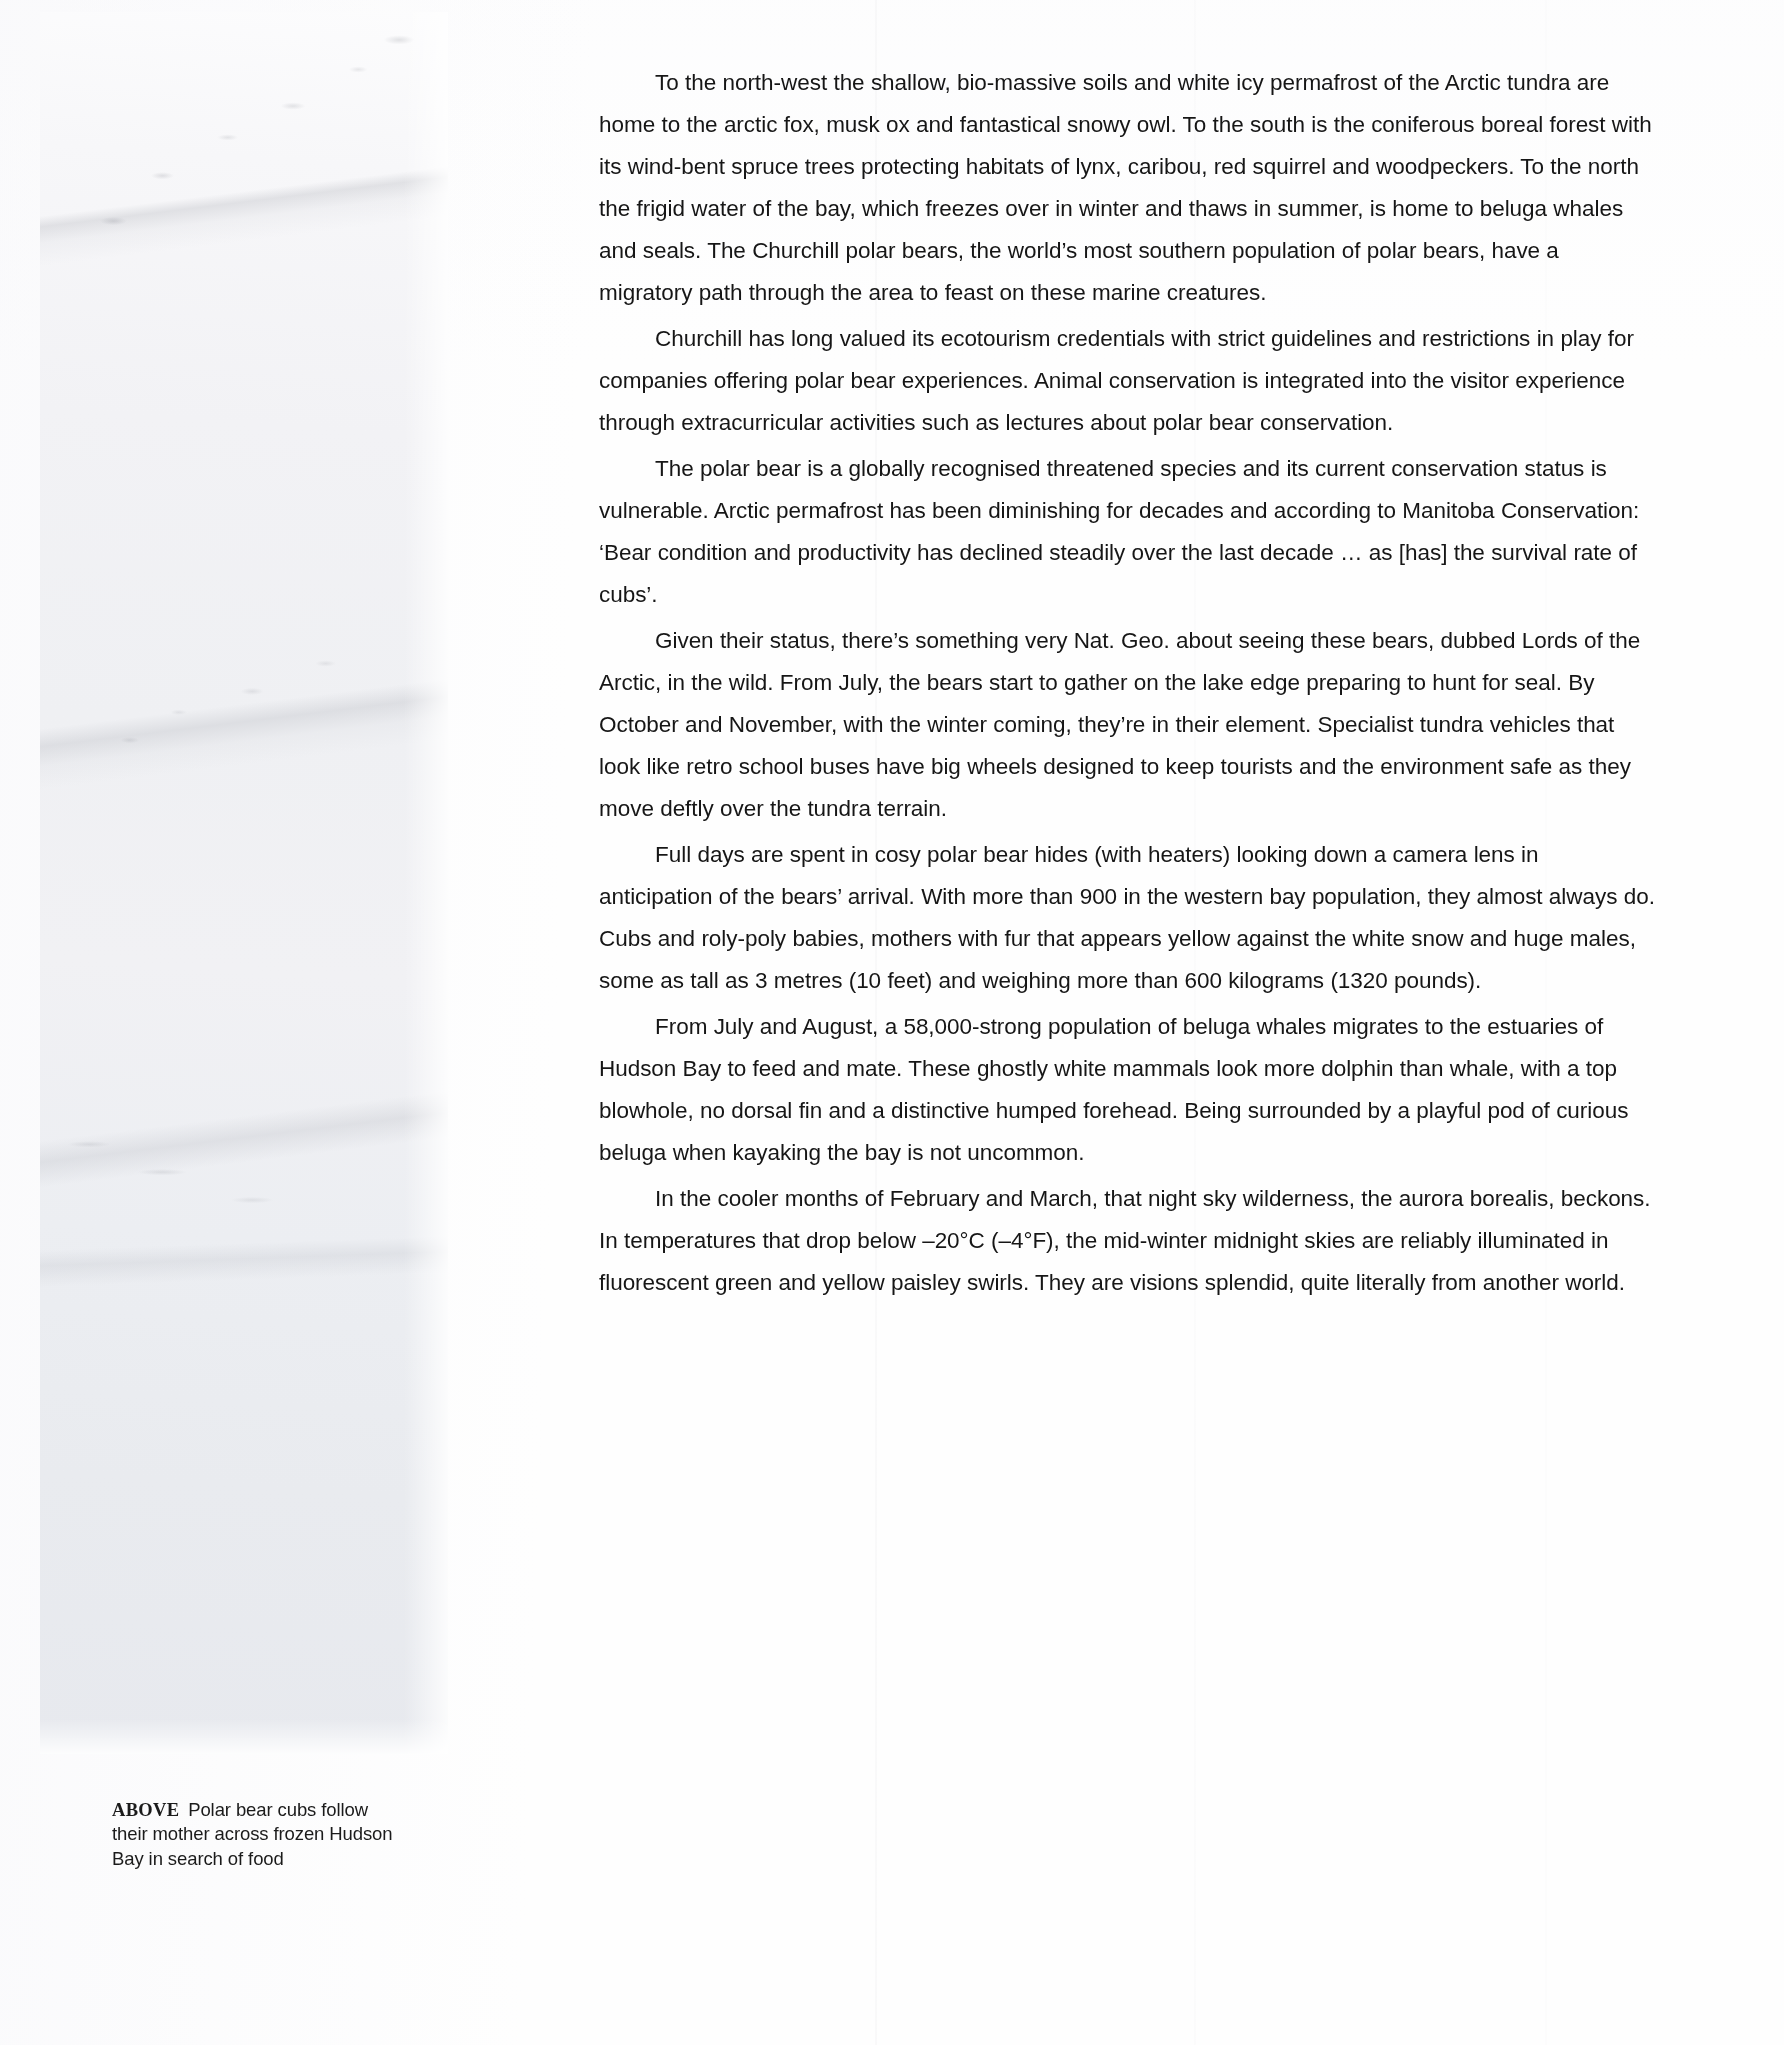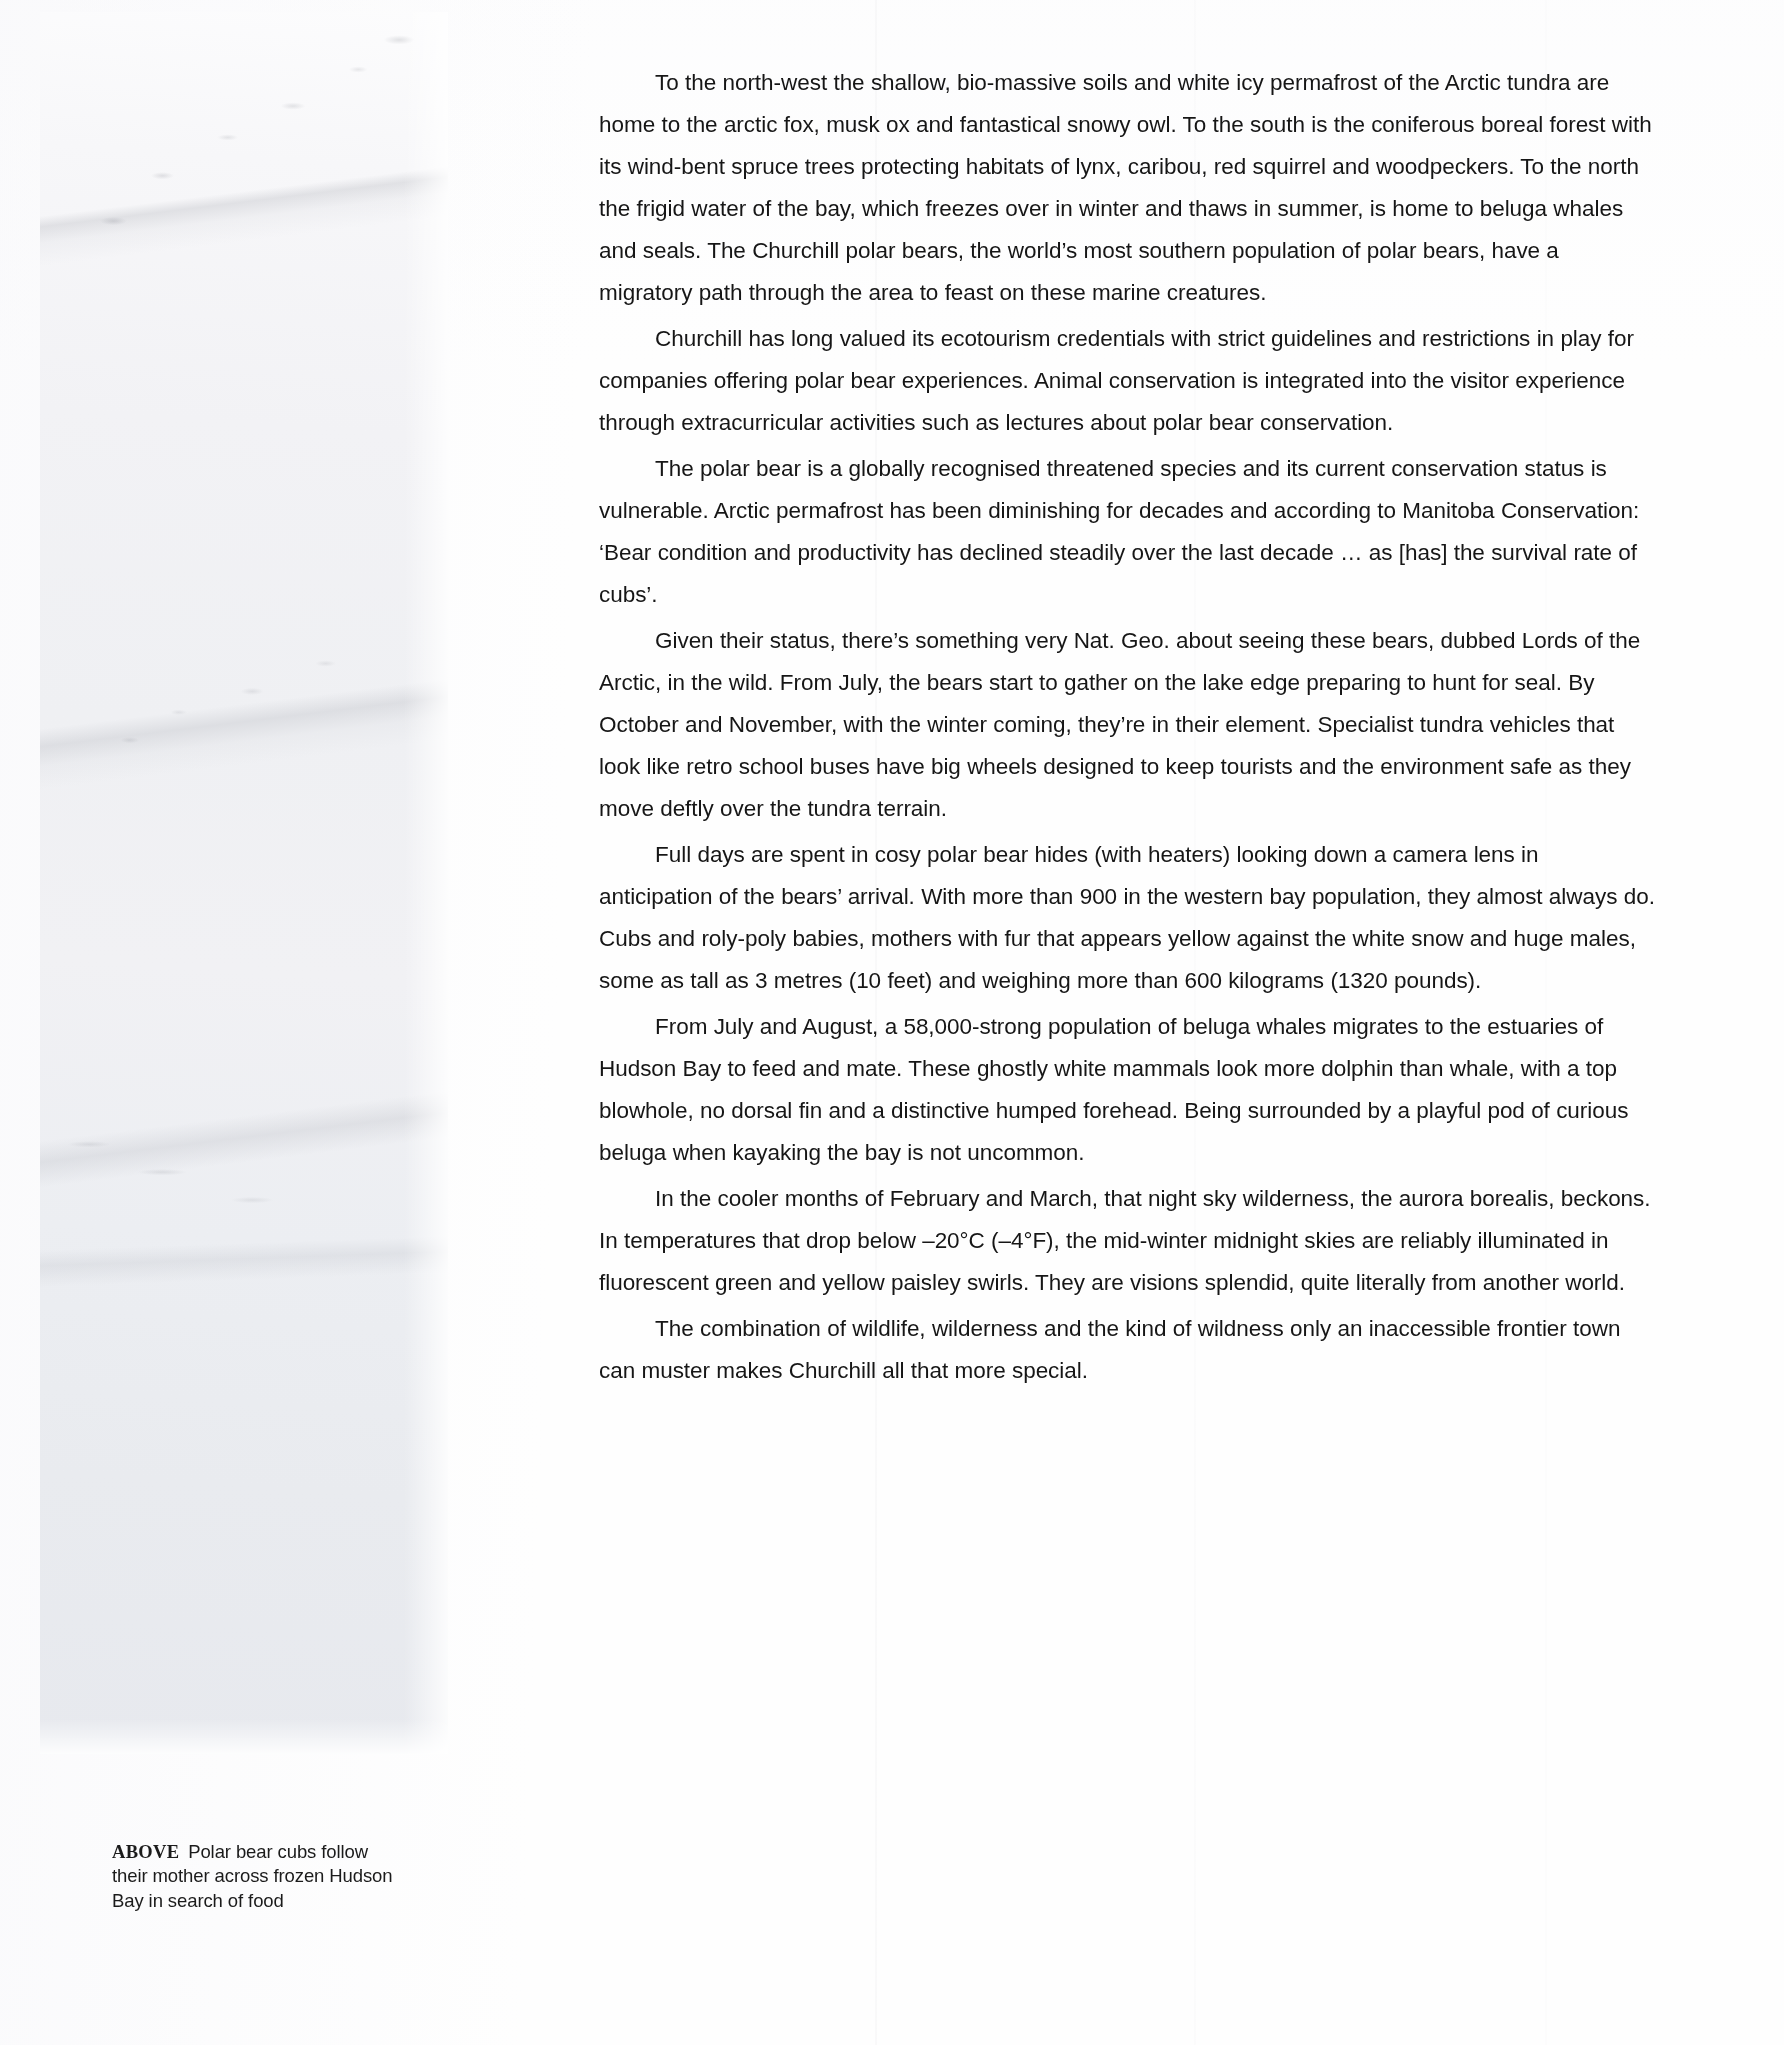--- a/index.html
+++ b/index.html
@@ -120,21 +120,21 @@
     position: absolute;
     left: 0; right: 0; bottom: 0;
     height: 35px;
     background: linear-gradient(to bottom, rgba(255,255,255,0) 0%, rgba(255,255,255,0.9) 100%);
   }
 
   
   #caption {
     position: absolute;
     left: 112px;
-    top: 1840px;
+    top: 1798px;
     width: 295px;
     font-size: 18.5px;
     line-height: 24.4px;
     color: #1b1b1b;
     letter-spacing: -0.1px;
   }
   #caption .kicker {
     font-family: "Liberation Serif", serif;
     font-weight: bold;
     font-size: 18.5px;
@@ -207,18 +207,17 @@
   </div>
 
   <article id="body-col">
     <p>To the north-west the shallow, bio-massive soils and white icy permafrost of the Arctic tundra are home to the arctic fox, musk ox and fantastical snowy owl. To the south is the coniferous boreal forest with its wind-bent spruce trees protecting habitats of lynx, caribou, red squirrel and woodpeckers. To the north the frigid water of the bay, which freezes over in winter and thaws in summer, is home to beluga whales and seals. The Churchill polar bears, the world’s most southern population of polar bears, have a migratory path through the area to feast on these marine creatures.</p>
     <p>Churchill has long valued its ecotourism credentials with strict guidelines and restrictions in play for companies offering polar bear experiences. Animal conservation is integrated into the visitor experience through extracurricular activities such as lectures about polar bear conservation.</p>
     <p>The polar bear is a globally recognised threatened species and its current conservation status is vulnerable. Arctic permafrost has been diminishing for decades and according to Manitoba Conservation: ‘Bear condition and productivity has declined steadily over the last decade … as [has] the survival rate of cubs’.</p>
     <p>Given their status, there’s something very Nat. Geo. about seeing these bears, dubbed Lords of the Arctic, in the wild. From July, the bears start to gather on the lake edge preparing to hunt for seal. By October and November, with the winter coming, they’re in their element. Specialist tundra vehicles that look like retro school buses have big wheels designed to keep tourists and the environment safe as they move deftly over the tundra terrain.</p>
     <p>Full days are spent in cosy polar bear hides (with heaters) looking down a camera lens in anticipation of the bears’ arrival. With more than 900 in the western bay population, they almost always do. Cubs and roly-poly babies, mothers with fur that appears yellow against the white snow and huge males, some as tall as 3 metres (10 feet) and weighing more than 600 kilograms (1320 pounds).</p>
     <p>From July and August, a 58,000-strong population of beluga whales migrates to the estuaries of Hudson Bay to feed and mate. These ghostly white mammals look more dolphin than whale, with a top blowhole, no dorsal fin and a distinctive humped forehead. Being surrounded by a playful pod of curious beluga when kayaking the bay is not uncommon.</p>
     <p>In the cooler months of February and March, that night sky wilderness, the aurora borealis, beckons. In temperatures that drop below –20°C (–4°F), the mid-winter midnight skies are reliably illuminated in fluorescent green and yellow paisley swirls. They are visions splendid, quite literally from another world.</p>
-    <p>The combination of wildlife, wilderness and the kind of wildness only an inaccessible frontier town can muster makes Churchill all that more special.</p>
   </article>
 
 
 </div>
 
 
 </body></html>

